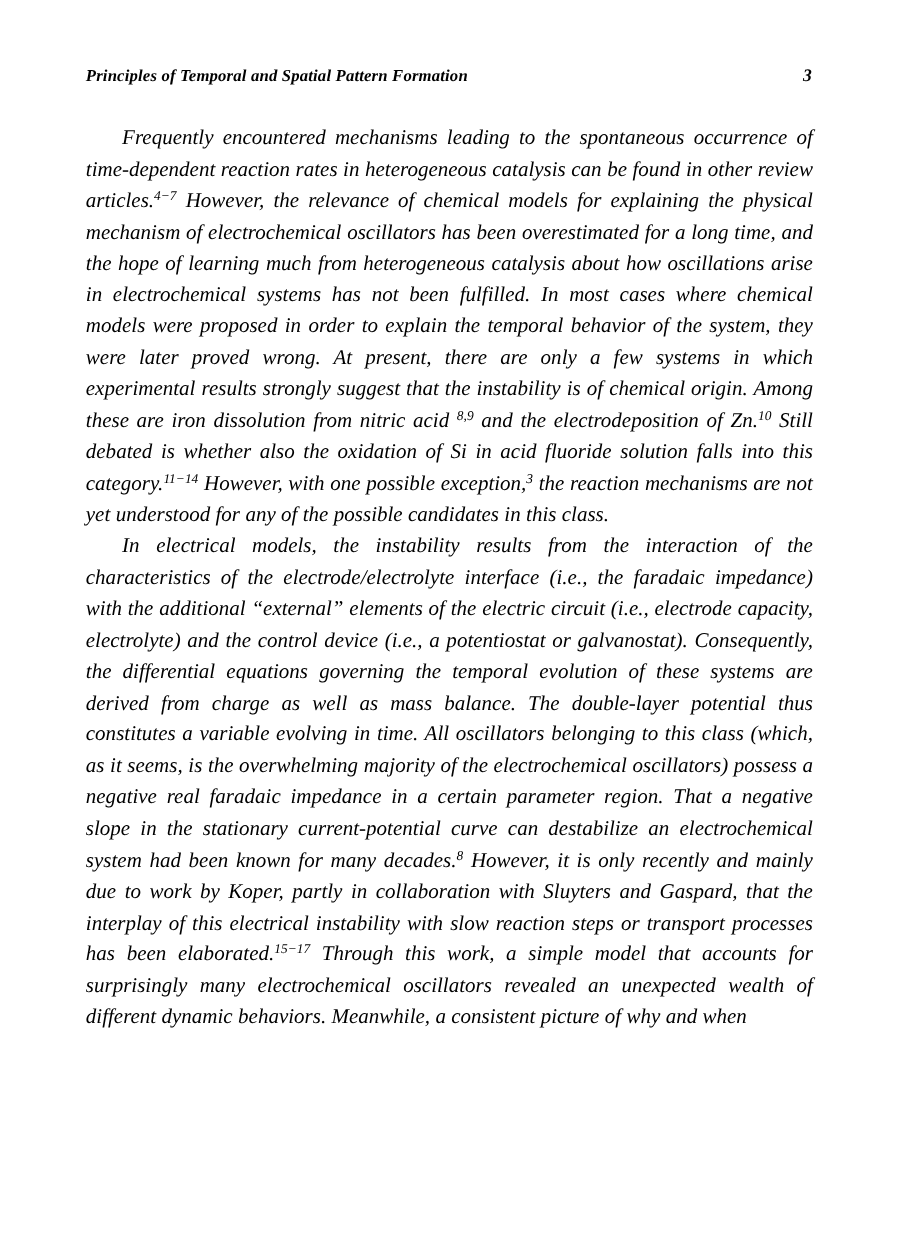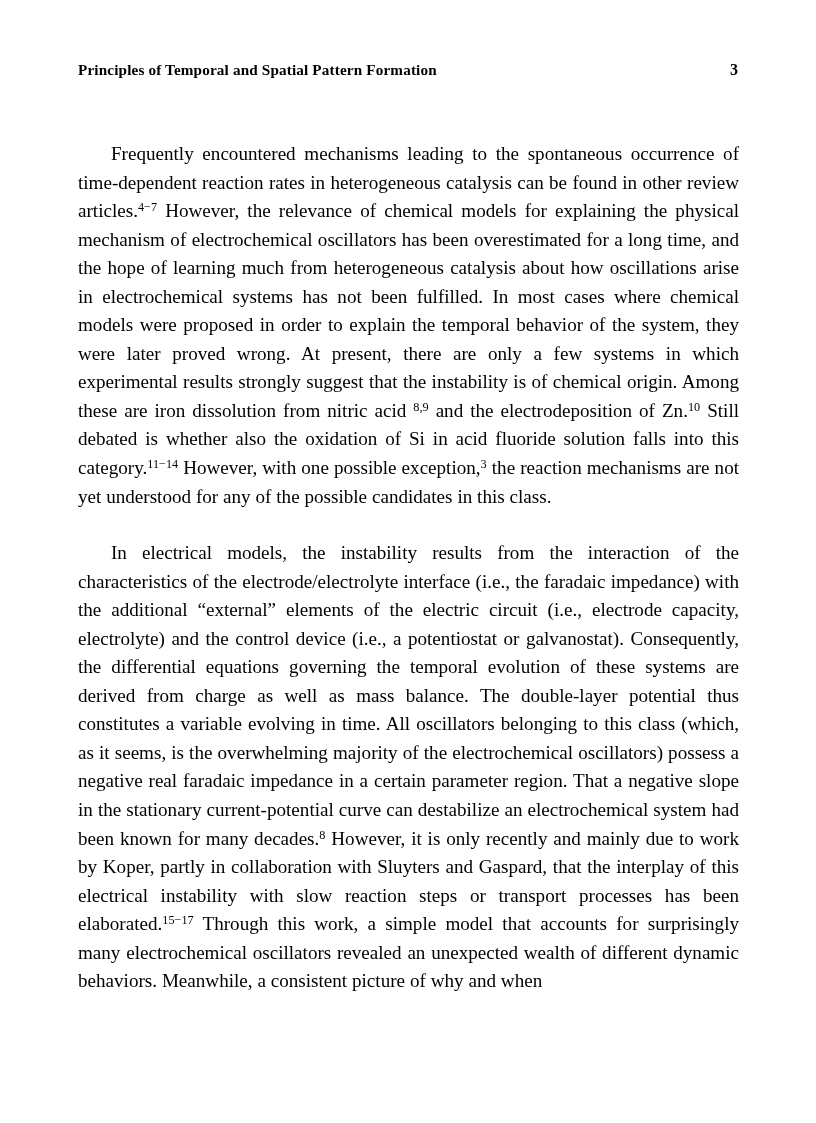--- a/index.html
+++ b/index.html
@@ -12,20 +12,21 @@
     background: #ffffff;
     font-family: "Liberation Serif", "DejaVu Serif", serif;
     color: #000000;
     overflow: hidden;
   }
   .page {
     position: relative;
     width: 652px;
     height: 1123px;
     box-sizing: border-box;
+    font-style: italic;
   }
   .running-head {
     position: absolute;
     left: 78px;
     top: 61px;
     width: 660px;
     display: flex;
     align-items: baseline;
     justify-content: space-between;
   }
@@ -50,21 +51,20 @@
     font-size: 19.1px;
     line-height: 28.55px;
     text-align: justify;
     text-justify: inter-word;
     -webkit-hyphens: none;
     hyphens: none;
     word-spacing: 0.1px;
   }
   p.indent {
     text-indent: 33px;
-    margin-top: 28px;
   }
   sup {
     font-size: 0.64em;
     vertical-align: 0.52em;
     line-height: 0;
   }
 </style>
 </head>
 <body>
 

